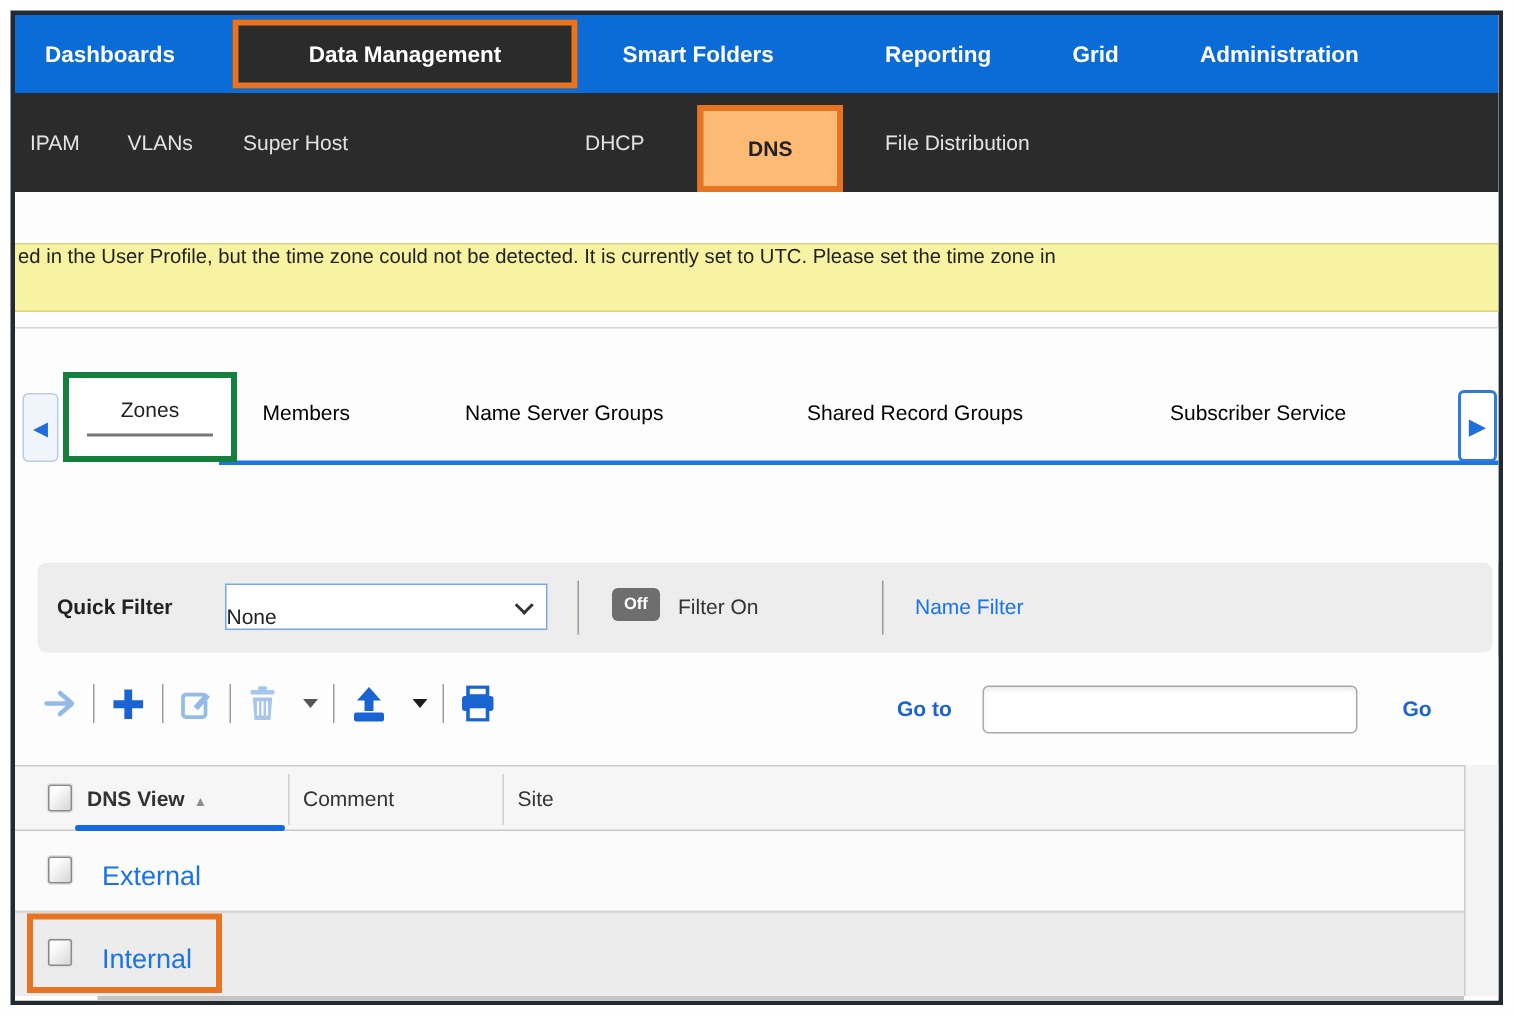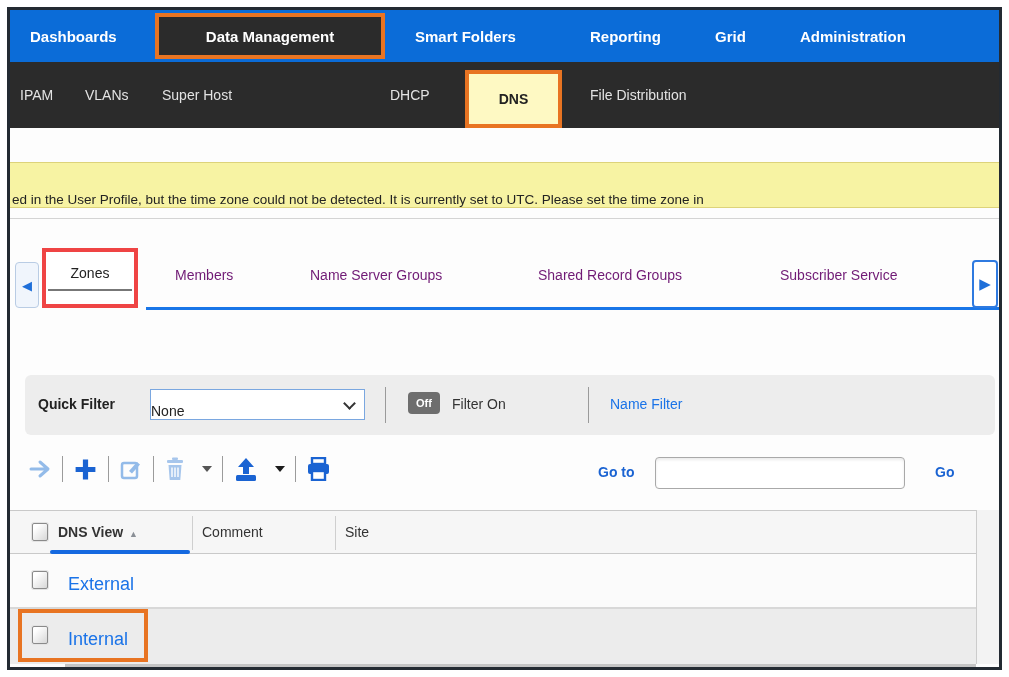--- a/index.html
+++ b/index.html
@@ -7,39 +7,39 @@
   .frame { position:absolute; left:7px; top:7px; width:995px; height:663px; border:3px solid #232a32; background:#fdfdfd; overflow:hidden; }
 
   
   .nav1 { position:relative; height:52px; background:#0b6cd8; }
   .nav1 .nav-item { position:absolute; top:0; height:52px; display:flex; align-items:center; color:#fff; font-weight:700; font-size:15px; cursor:pointer; }
   .nav1 .nav-item.boxed { top:3px; height:46px; background:#2b2b2b; border:4px solid #e87422; justify-content:center; }
 
   
   .nav2 { position:relative; height:66px; background:#2b2b2b; }
   .nav2 .nav-item { position:absolute; top:0; height:66px; display:flex; align-items:center; color:#e3e3e3; font-size:14px; cursor:pointer; }
-  .nav2 .nav-item.boxed { top:8px; height:58px; background:#fef9c3; border:4px solid #e87422; color:#222; font-weight:700; justify-content:center; }
+  .nav2 .nav-item.boxed { top:8px; height:58px; background:#fdba74; border:4px solid #e87422; color:#222; font-weight:700; justify-content:center; }
 
   .gap1 { height:34px; background:#fdfdfd; }
 
   
-  .banner { height:46px; background:#f7f3a3; border-top:1px solid #ddd37a; border-bottom:1px solid #ddd37a; display:flex; align-items:flex-end; font-size:13.5px; color:#222; padding-left:2px; white-space:nowrap; overflow:hidden; }
+  .banner { height:46px; background:#f7f3a3; border-top:1px solid #ddd37a; border-bottom:1px solid #ddd37a; display:flex; align-items:flex-start; font-size:13.5px; color:#222; padding-left:2px; white-space:nowrap; overflow:hidden; }
 
   .gap2 { height:28px; background:#fdfdfd; }
   .gap2 .hairline { margin-top:10px; height:1px; background:#d4d4d4; }
 
   
   .tabs { position:relative; height:64px; background:#fdfdfd; }
   .tabs .blue-line { position:absolute; left:136px; right:0; bottom:0; height:3px; background:#1976e8; }
   .tab-scroll { position:absolute; display:flex; align-items:center; justify-content:center; cursor:pointer; border-radius:4px; font-size:13px; color:#1e6fd9; }
   .tab-scroll.left { left:5px; top:16px; width:24px; height:46px; background:#f0f5fc; border:1px solid #b9cce4; }
   .tab-scroll.right { left:962px; top:14px; width:26px; height:48px; background:#fff; border:2px solid #2f7ae0; font-size:15px; z-index:3; }
-  .zones-box { position:absolute; left:32px; top:2px; width:96px; height:60px; border:4px solid #ef4444; background:#fff; display:flex; align-items:center; justify-content:center; z-index:2; }
+  .zones-box { position:absolute; left:32px; top:2px; width:116px; height:60px; border:4px solid #15803d; background:#fff; display:flex; align-items:center; justify-content:center; z-index:2; }
   .zones-inner { width:84px; text-align:center; font-size:14px; color:#222; padding-bottom:8px; border-bottom:2px solid #777; }
-  .tab-link { position:absolute; top:21px; font-size:14px; color:#701a75; cursor:pointer; white-space:nowrap; }
+  .tab-link { position:absolute; top:21px; font-size:14px; color:#000000; cursor:pointer; white-space:nowrap; }
 
   .gap3 { height:65px; background:#fdfdfd; }
 
   
   .filter-wrap { height:63px; position:relative; }
   .filter-panel { position:absolute; left:15px; top:0; width:970px; height:60px; background:#ededed; border-radius:6px; }
   .qf-label { position:absolute; left:13px; top:21px; font-size:14px; font-weight:700; color:#222; }
   .qf-select { position:absolute; left:125px; top:14px; width:215px; height:31px; background:#fff; border:1px solid #7aa7e0; display:flex; align-items:flex-end; padding:0 0; font-size:14px; color:#222; cursor:pointer; }
   .qf-chevron { position:absolute; right:10px; top:9px; width:9px; height:9px; border-left:2px solid #333; border-bottom:2px solid #333; transform:rotate(-45deg); }
   .v-div { position:absolute; top:12px; width:1px; height:36px; background:#9a9a9a; }

